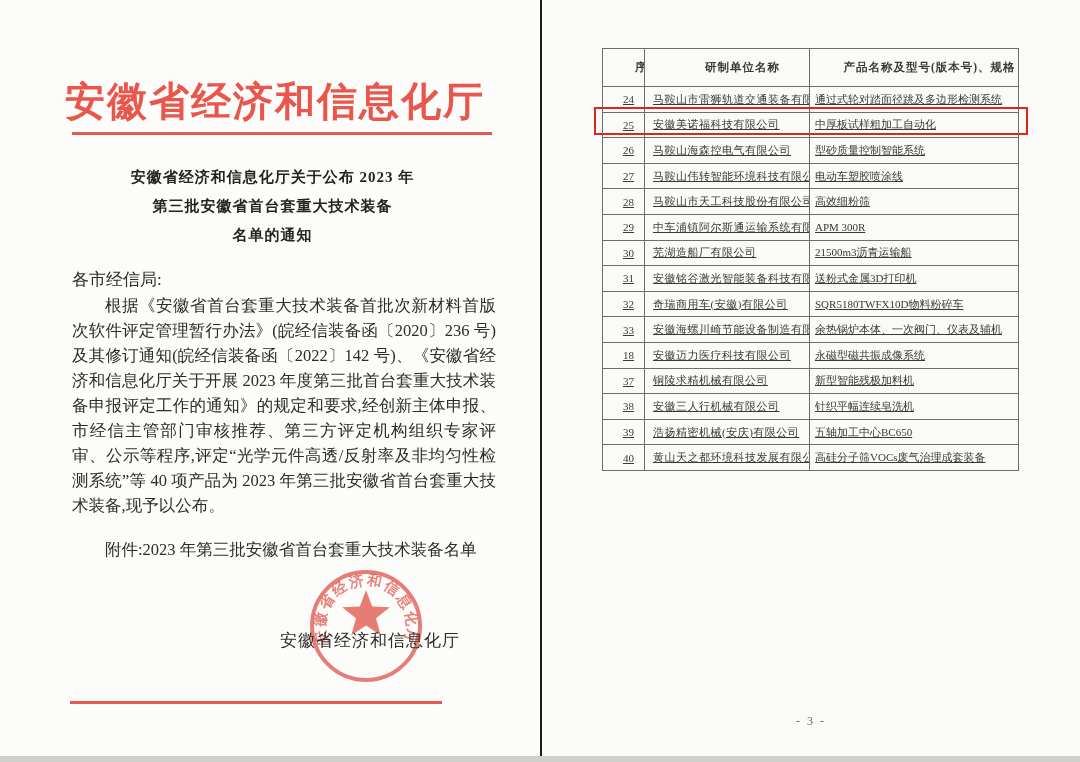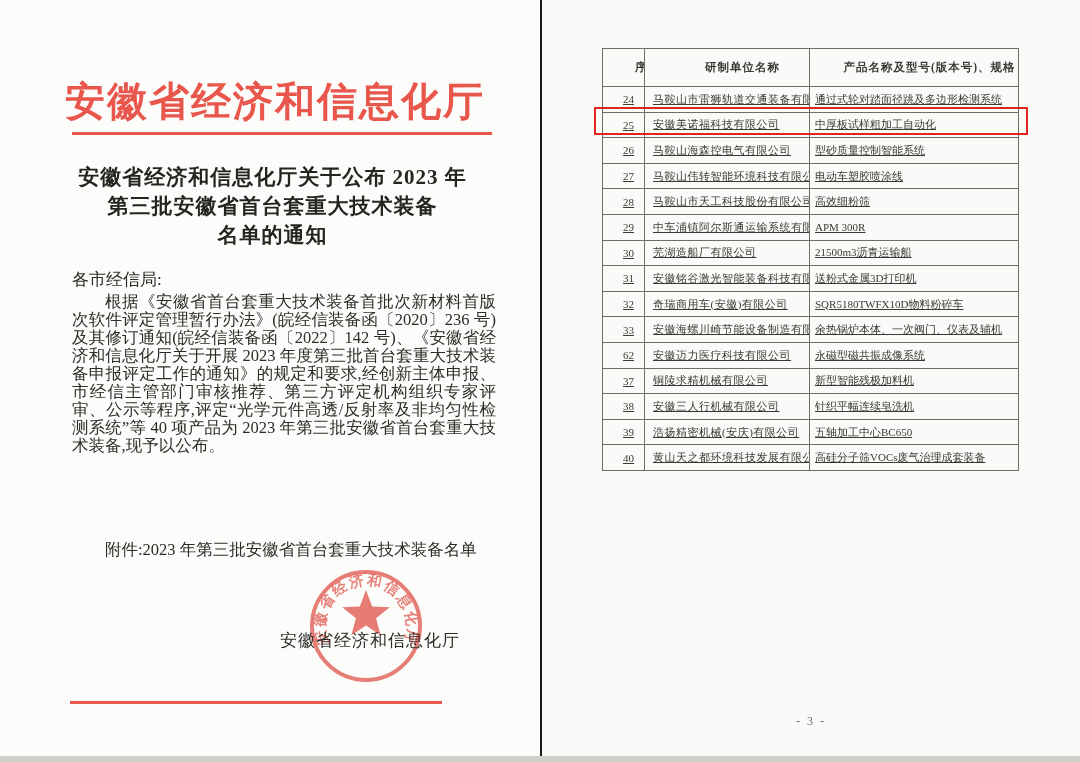--- a/index.html
+++ b/index.html
@@ -15,26 +15,26 @@
 
   
   .page-left{position:absolute;left:0;top:0;width:540px;height:762px;background:#fcfcfa;}
   .masthead{
     position:absolute;left:55px;top:74px;width:440px;text-align:center;
     font-size:40px;font-weight:bold;letter-spacing:2px;color:#e8564c;white-space:nowrap;
   }
   .red-rule{position:absolute;left:72px;top:132px;width:420px;height:3px;background:#e8564c;}
   .doc-title{
     position:absolute;left:50px;top:163px;width:445px;text-align:center;
-    font-size:21px;font-weight:bold;line-height:29px;letter-spacing:1px;color:#262421;
+    font-size:15px;font-weight:bold;line-height:29px;letter-spacing:1px;color:#262421;
   }
   .salutation{position:absolute;left:72px;top:268px;font-size:17px;color:#2e2c29;}
   .body-par{
     position:absolute;left:72px;top:293px;width:424px;
-    font-size:16.5px;line-height:18px;text-align:justify;text-indent:33px;color:#2e2c29;
+    font-size:16.5px;line-height:25px;text-align:justify;text-indent:33px;color:#2e2c29;
   }
   .attachment{position:absolute;left:72px;top:523px;width:424px;font-size:16.5px;text-indent:33px;color:#2e2c29;margin-top:16px;}
   .sign-block{position:absolute;left:270px;top:629px;width:200px;text-align:center;}
   .signer{font-size:17px;letter-spacing:1px;color:#2e2c29;}
   .sign-date{font-size:16px;margin-top:8px;letter-spacing:1px;color:#2e2c29;}
   .footer-rule{position:absolute;left:70px;top:701px;width:372px;height:2.5px;background:#e8564c;}
   .seal{position:absolute;left:306px;top:556px;width:130px;height:145px;mix-blend-mode:multiply;opacity:.85;}
 
   
   .page-right{position:absolute;left:542px;top:0;width:538px;height:762px;background:#fafaf8;}
@@ -151,21 +151,21 @@
           <td>32</td>
           <td>奇瑞商用车(安徽)有限公司</td>
           <td>SQR5180TWFX10D物料粉碎车</td>
         </tr>
         <tr>
           <td>33</td>
           <td>安徽海螺川崎节能设备制造有限公司</td>
           <td>余热锅炉本体、一次阀门、仪表及辅机</td>
         </tr>
         <tr>
-          <td>62</td>
+          <td>18</td>
           <td>安徽迈力医疗科技有限公司</td>
           <td>永磁型磁共振成像系统</td>
         </tr>
         <tr>
           <td>37</td>
           <td>铜陵求精机械有限公司</td>
           <td>新型智能残极加料机</td>
         </tr>
         <tr>
           <td>38</td>

